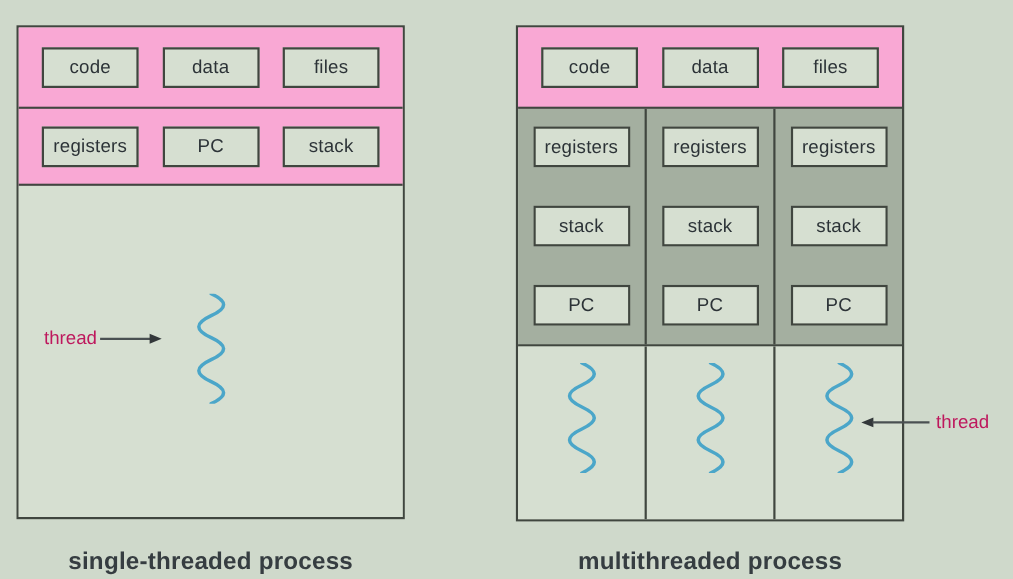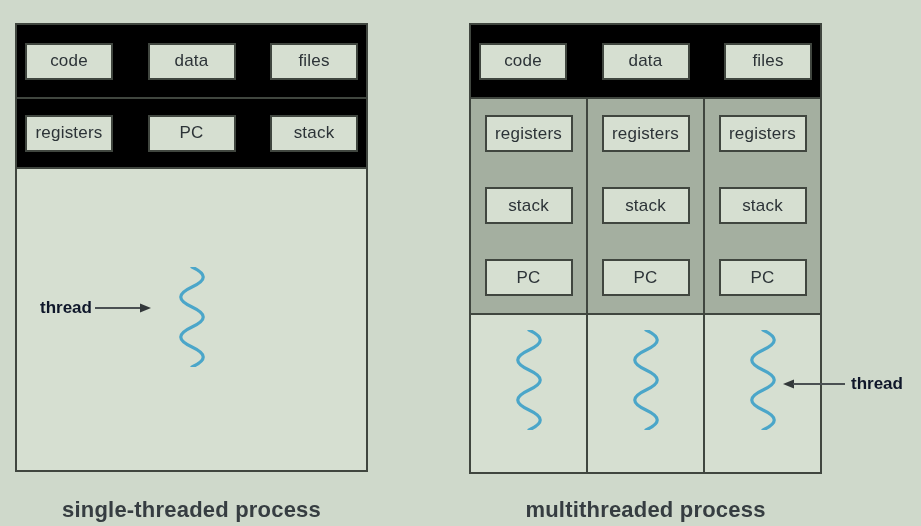--- a/index.html
+++ b/index.html
@@ -19,26 +19,26 @@
     width: 353px;
     border: 2px solid #40463f;
     display: flex;
     flex-direction: column;
     background: #d6dfd1;
   }
   .panel-left  { left: 15px;  height: 449px; }
   .panel-right { left: 469px; height: 451px; }
 
   .band {
-    background: #000000;
+    background: #f9a8d4;
     border-bottom: 2px solid #40463f;
     display: flex;
     align-items: center;
     justify-content: space-between;
-    padding: 0 8px;
+    padding: 0 21px;
     flex: 0 0 auto;
   }
   .band-row1 { height: 74px; }
   .band-row2 { height: 70px; }
 
   .mini-box {
     width: 88px;
     height: 37px;
     background: #d6dfd1;
     border: 2px solid #40463f;
@@ -85,22 +85,21 @@
   .t-col:last-child { border-right: none; }
 
   .squiggle-wrap { width: 34px; height: 100px; }
   .sq-left { position: absolute; left: 158px; top: 98px; }
 
   .thread-callout {
     position: absolute;
     display: flex;
     align-items: center;
     font-size: 17px;
-    color: #0f172a;
-    font-weight: bold;
+    color: #be185d;
   }
   .callout-left { left: 23px; top: 129px; gap: 2px; }
   .callout-right { left: 782px; top: 374px; gap: 5px; }
 
   .caption {
     position: absolute;
     top: 497px;
     width: 353px;
     text-align: center;
     font-size: 22px;

